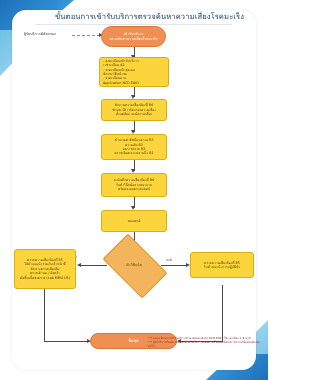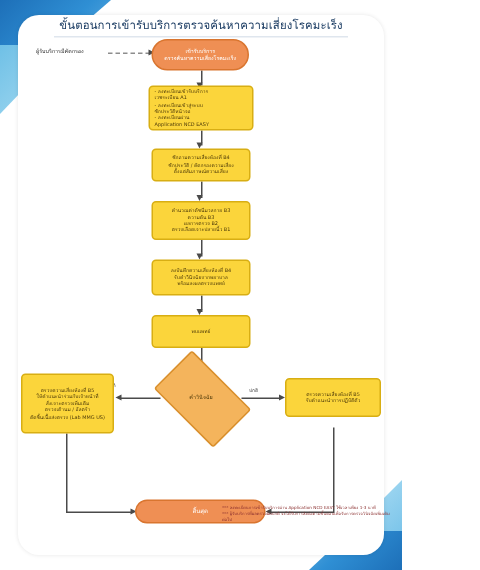--- a/index.html
+++ b/index.html
@@ -31,22 +31,22 @@
     clip-path:polygon(100% 100%,100% 0,0 100%);
   }
   
   .card{
     position:absolute;left:12px;top:10px;width:244px;height:360px;
     background:#ffffff;border-radius:14px;
     box-shadow:0 0 3px rgba(0,0,0,.10);
   }
   
   .title{
-    position:absolute;left:12px;top:11px;width:244px;
-    text-align:center;font-size:7.6px;color:#1b3c63;
+    position:absolute;left:0;top:11px;width:244px;
+    text-align:right;font-size:7.6px;color:#1b3c63;
     letter-spacing:.1px;line-height:11px;
   }
   .title-rule{
     position:absolute;left:36px;top:24px;width:196px;height:1px;
     background:#dfe6ee;
   }
   
   .node{position:absolute;box-sizing:border-box;display:flex;
     align-items:center;justify-content:center;text-align:center;}
   .terminator{

